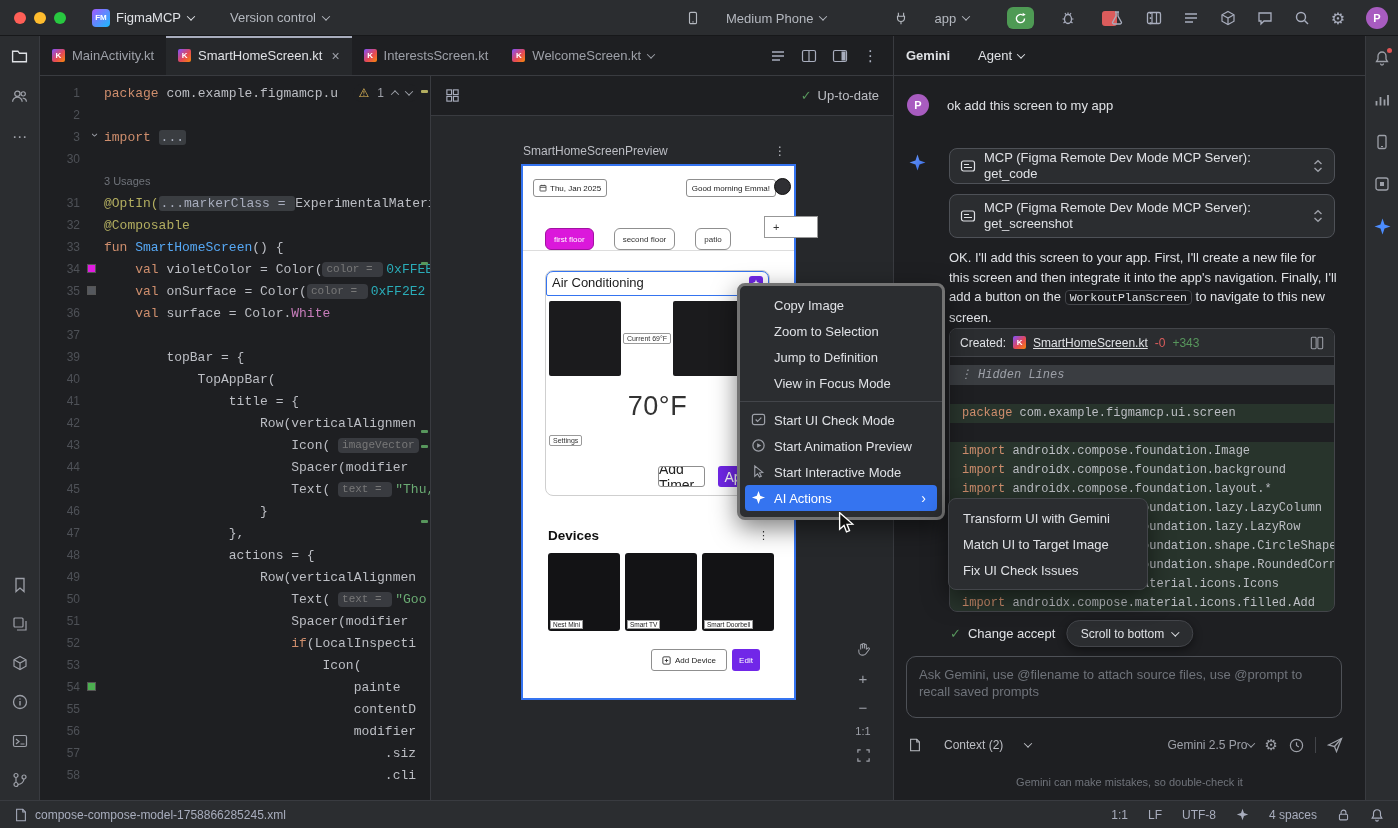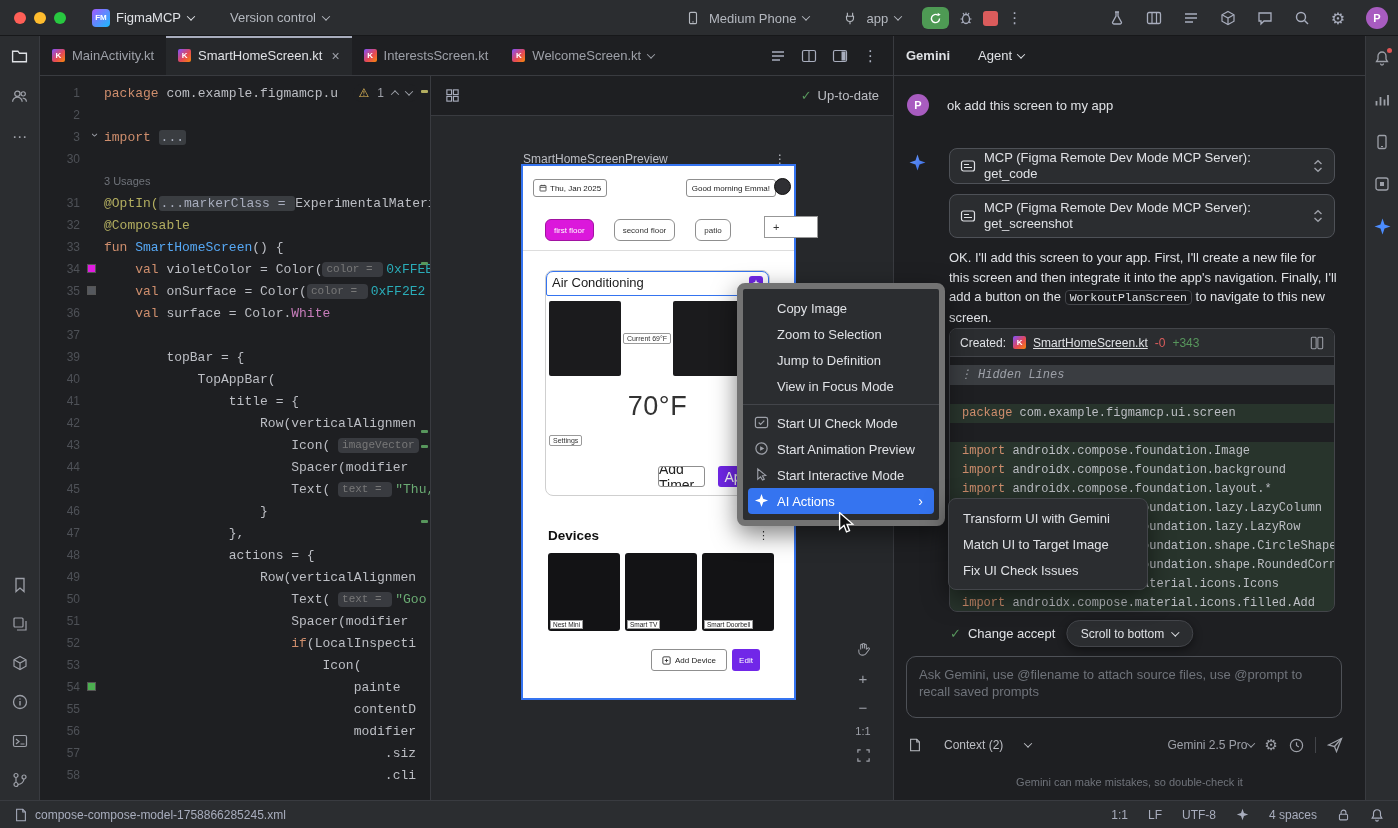--- a/index.html
+++ b/index.html
@@ -8,21 +8,21 @@
 #app{position:relative;width:1398px;height:828px}
 svg{display:block}
 .chev{display:inline-block;width:6px;height:6px;border-right:1.5px solid currentColor;border-bottom:1.5px solid currentColor;transform:rotate(45deg) translate(-1px,-1px)}
 .chev.up{transform:rotate(-135deg) translate(-1px,-1px)}
 
 .titlebar{position:absolute;left:0;top:0;width:1398px;height:36px;background:#2B2D30;display:flex;align-items:center;border-bottom:1px solid #17181A}
 .tl{width:12px;height:12px;border-radius:50%;margin-right:8px}
 .fm-logo{width:18px;height:18px;border-radius:4px;background:linear-gradient(135deg,#A259FF,#1ABCFE);display:flex;align-items:center;justify-content:center;font-size:8px;font-weight:bold;color:#fff;margin:0 6px 0 18px}
 .tb-item{display:flex;align-items:center;gap:7px;color:#DFE1E5}
 .tb-dim{color:#B4B8BF}
-.tb-center{position:absolute;left:686px;top:0;height:36px;display:flex;align-items:center;gap:9px;color:#B4B8BF}
+.tb-center{position:absolute;left:686px;top:0;height:36px;display:flex;align-items:center;gap:26px;color:#B4B8BF}
 .run-btn{width:27px;height:22px;background:#4E9A54;border-radius:6px;display:flex;align-items:center;justify-content:center;margin-left:12px}
 .stop-btn{width:15px;height:15px;background:#DB5C5C;border-radius:3px}
 .tb-right{position:absolute;right:10px;top:0;height:36px;display:flex;align-items:center;gap:21px;color:#A8ADBD}
 .avatar{width:22px;height:22px;border-radius:50%;background:#A85CC0;display:flex;align-items:center;justify-content:center;color:#fff;font-size:11px;font-weight:bold}
 .kebab{font-size:15px;color:#A8ADBD;letter-spacing:1px}
 
 .left-strip{position:absolute;left:0;top:36px;width:40px;height:764px;background:#2B2D30;border-right:1px solid #393B40;display:flex;flex-direction:column;align-items:center;padding:12px 0;gap:23px;color:#9DA0A8}
 .left-strip .grow{flex:1}
 .right-strip{position:absolute;right:0;top:36px;width:33px;height:764px;background:#2B2D30;border-left:1px solid #393B40;display:flex;flex-direction:column;align-items:center;padding:14px 0;gap:26px;color:#9DA0A8}
 .belldot{position:relative}
@@ -47,25 +47,25 @@
 .tk-chip{display:inline-block;background:#393B40;color:#787878;font-size:11px;border-radius:4px;padding:0 4px;margin-right:3px;line-height:15px;vertical-align:1px}
 .tk-folded{background:#3A3D41;color:#A8ADBD;border-radius:3px;padding:0 2px}
 .inspect{position:absolute;top:8px;right:12px;display:flex;align-items:center;gap:8px;font-size:12px;color:#9DA0A8;background:#1E1F22;padding:2px 6px;border-radius:10px}
 .inspect .warn{color:#F2C55C}
 .tick{position:absolute;right:2px;width:7px;height:3px;border-radius:1px}
 
 .pv-toolbar{position:absolute;left:430px;top:76px;width:463px;height:40px;border-bottom:1px solid #393B40;border-left:1px solid #393B40;display:flex;align-items:center;padding:0 14px;background:#1E1F22;color:#A8ADBD}
 .pv-status{margin-left:auto;display:flex;align-items:center;gap:6px;color:#BCBEC4}
 .pv-status .ok{color:#57965C}
 .pv-canvas{position:absolute;left:430px;top:116px;width:463px;height:684px;background:#26282B;border-left:1px solid #393B40;overflow:hidden}
-.pv-labelrow{position:absolute;left:92px;top:36px;width:271px;display:flex;justify-content:space-between;align-items:center;font-size:12px;color:#BCBEC4;padding-right:8px}
+.pv-labelrow{position:absolute;left:92px;top:28px;width:271px;display:flex;justify-content:space-between;align-items:center;font-size:12px;color:#BCBEC4;padding-right:8px}
 .phone{position:absolute;left:92px;top:50px;width:271px;height:532px;background:#fff;outline:2px solid #3574F0;overflow:hidden;color:#222}
 .chipd{position:absolute;height:18px;border:1px solid #8F8F8F;border-radius:3px;display:flex;align-items:center;gap:3px;padding:0 5px;font-size:8px;color:#222;background:#fff}
 .ph-avatar{position:absolute;right:3px;top:12px;width:17px;height:17px;border-radius:50%;background:#2F2F33;border:1px solid #111}
-.ph-tabs{position:absolute;left:22px;top:53px;display:flex;gap:20px}
+.ph-tabs{position:absolute;left:22px;top:62px;display:flex;gap:20px}
 .ptab{height:22px;padding:0 8px;display:flex;align-items:center;border:1px solid #8F8F8F;border-radius:6px;font-size:8px;background:#fff;color:#333;white-space:nowrap}
 .ptab.sel{background:#DB18DB;border-color:#A112A1;color:#fff}
 .ph-divider{position:absolute;left:0;right:0;top:84px;height:1px;background:#DDD}
 .ac-card{position:absolute;left:22px;top:104px;width:225px;height:226px;border:1px solid #CFCFCF;border-radius:8px;background:#fff}
 .ac-sel{position:absolute;left:0;right:0;top:0;height:25px;border:1.5px solid #3574F0;border-radius:7px 7px 2px 2px}
 .ac-title{position:absolute;left:6px;top:4px;font-size:13px;color:#1a1a1a}
 .ac-badge{position:absolute;right:6px;top:5px;width:14px;height:14px;background:#7127E8;border-radius:3px;display:flex;align-items:center;justify-content:center}
 .ac-imgs{position:absolute;left:3px;top:30px;display:flex}
 .tile{width:72px;height:75px;background:#1B1B1D;border-radius:2px}
 .tile.mid{width:52px;background:#fff;display:flex;align-items:center;justify-content:center}
@@ -84,21 +84,21 @@
 .dev-add{position:absolute;left:128px;top:483px;width:76px;height:22px;border:1px solid #8F8F8F;border-radius:3px;display:flex;align-items:center;justify-content:center;gap:4px;font-size:8px;color:#222;background:#fff}
 .dev-edit{position:absolute;left:209px;top:483px;width:28px;height:22px;background:#7127E8;border-radius:3px;color:#fff;font-size:8px;display:flex;align-items:center;justify-content:center}
 .amb-row{position:absolute;left:25px;top:571px;display:flex;gap:5px}
 .amb-tile{position:relative;width:72px;height:44px;border-radius:4px;border:1px solid #E3E3E3}
 .amb-ic{position:absolute;left:50%;top:12px;margin-left:-5px;width:10px;height:10px;border-radius:2px;background:#333}
 .plus-chip{position:absolute;left:333px;top:100px;width:54px;height:22px;background:#fff;border:1px solid #979797;display:flex;align-items:center;padding-left:8px;font-size:11px;color:#333;z-index:2}
 .zoom-col{position:absolute;right:18px;top:522px;display:flex;flex-direction:column;align-items:center;gap:7px;color:#9DA0A8}
 .zbtn{width:24px;height:22px;display:flex;align-items:center;justify-content:center;font-size:15px}
 .zratio{font-size:11px}
 
-.menu{position:absolute;left:737px;top:283px;width:208px;background:#2B2D30;border:6px solid #737373;border-radius:8px;padding:6px 0;z-index:50;box-shadow:0 8px 24px rgba(0,0,0,.5)}
+.menu{position:absolute;left:737px;top:283px;width:208px;background:#2B2D30;border:3px solid #737373;border-radius:8px;padding:6px 0;z-index:50;box-shadow:0 8px 24px rgba(0,0,0,.5)}
 .menu-item{height:26px;display:flex;align-items:center;padding-left:34px;position:relative;color:#DFE1E5;font-size:13px}
 .menu-item .mi-ic{position:absolute;left:11px;top:5px;color:#9DA0A8}
 .menu-item.active{margin:0 5px;padding-left:29px;border-radius:4px;background:#3574F0;color:#fff}
 .menu-item.active .mi-ic{left:6px;color:#fff}
 .menu-sep{border-top:1px solid #43454A;margin:5px 0}
 .mi-arrow{position:absolute;right:11px;font-size:14px}
 .submenu{position:absolute;left:948px;top:498px;width:200px;background:#2B2D30;border:1px solid #43454A;border-radius:8px;padding:6px 0;z-index:51;box-shadow:0 8px 24px rgba(0,0,0,.5)}
 .submenu .menu-item{padding-left:14px}
 
 .gemini{position:absolute;left:893px;top:36px;width:472px;height:764px;background:#1E1F22;border-left:1px solid #393B40}

